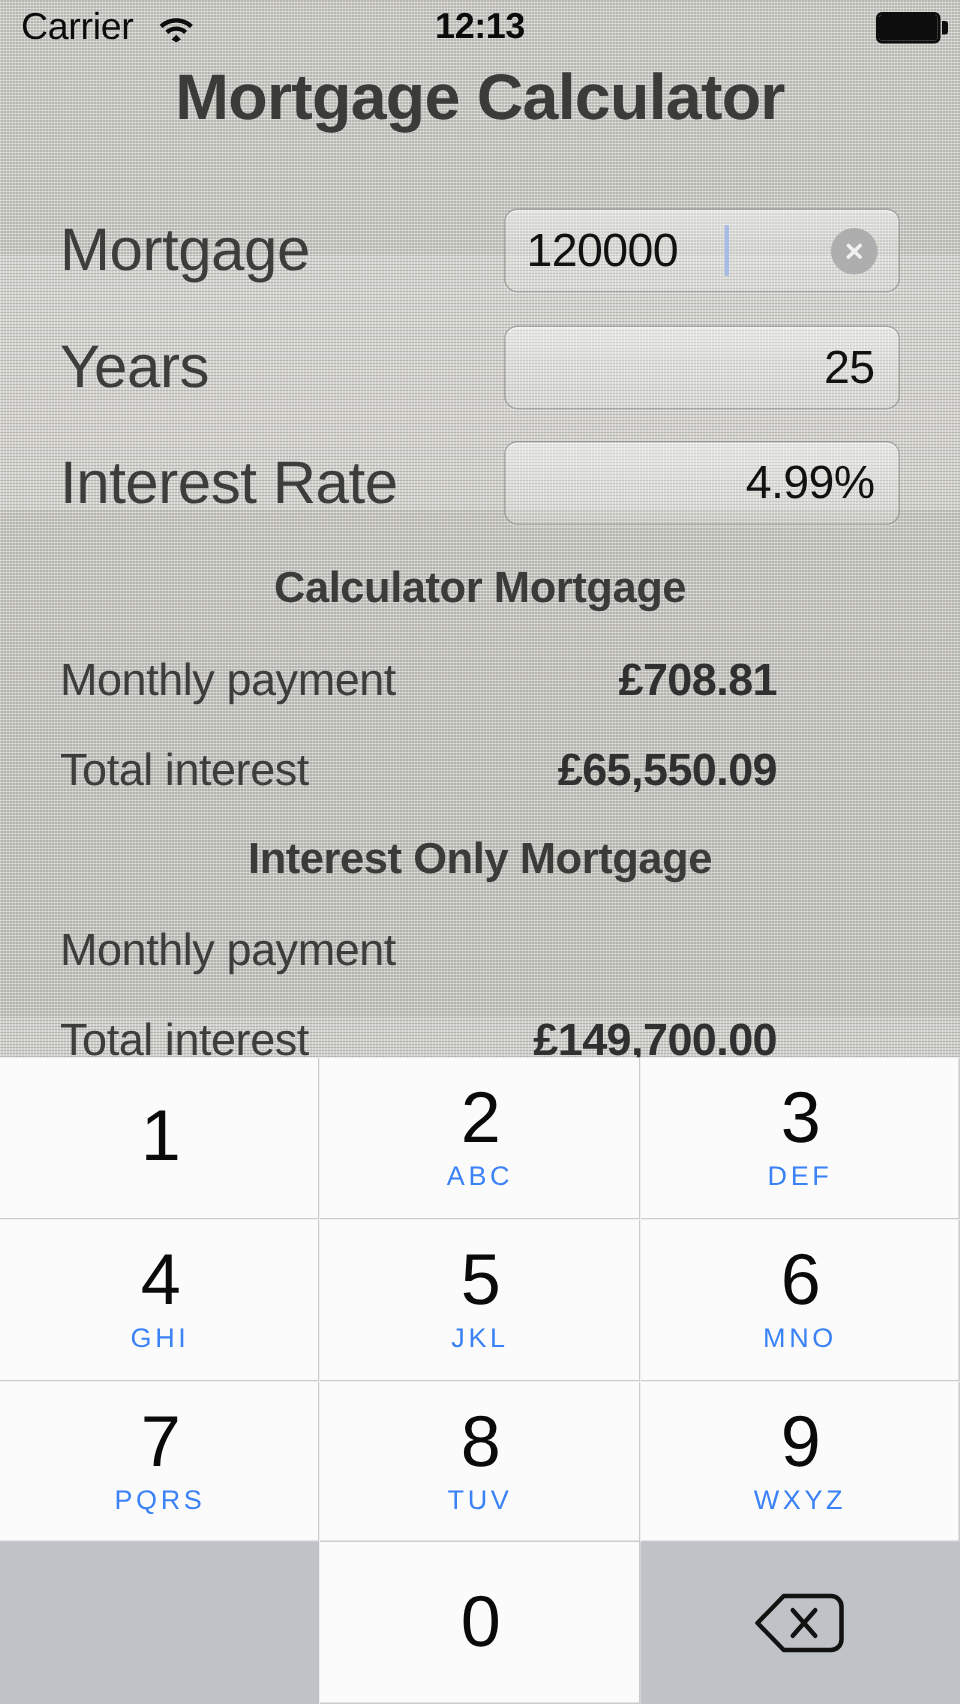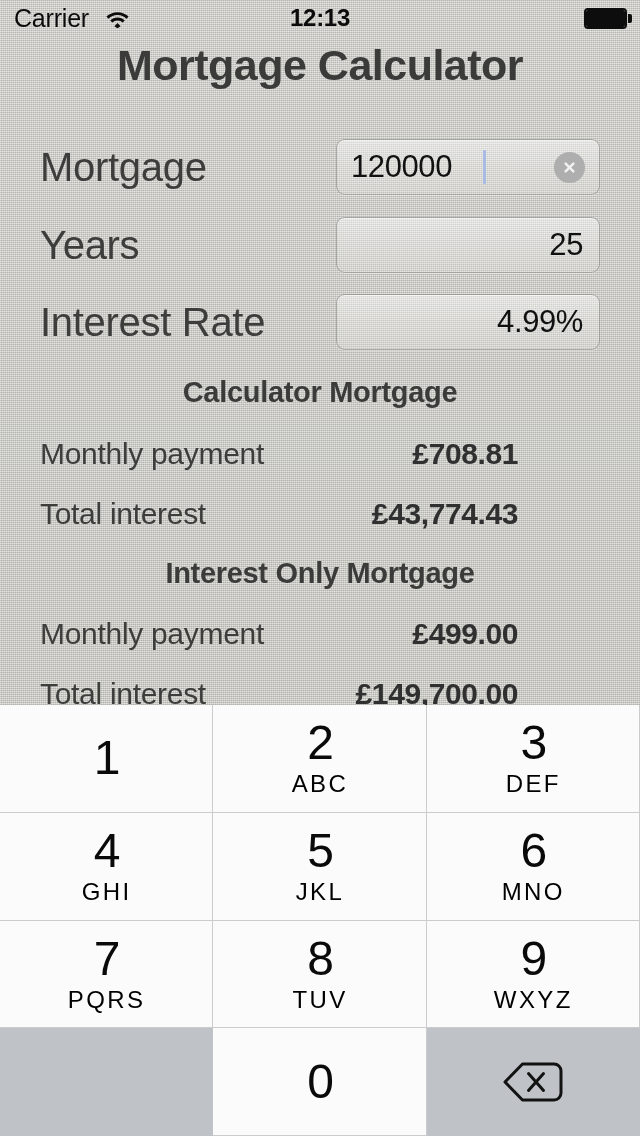--- a/index.html
+++ b/index.html
@@ -115,21 +115,21 @@
     display:flex; flex-direction:column; align-items:center; justify-content:center;
     box-shadow:inset -1px -1px 0 #ccccce;
   }
   .key.gray { background:#bfc3c7; box-shadow:none; }
   .key-digit {
     font-size:48px; color:#0a0a0a; font-weight:300; line-height:1;
     letter-spacing:-1px;
   }
   .key.has-letters .key-digit { margin-top:-2px; }
   .key-letters {
-    font-size:24px; color:#000000; letter-spacing:2.4px; margin-top:5px; line-height:1;
+    font-size:18px; color:#3b82f6; letter-spacing:2.4px; margin-top:5px; line-height:1;
   }
   .key-digit.solo { margin-top:0; }
   .backspace svg { display:block; }
 </style>
 </head>
 <body>
 
 <div id="app">
 
   <div class="statusbar">
@@ -182,27 +182,26 @@
     </div>
   </div>
 
   <div class="section-head" style="top:376px;">Calculator Mortgage</div>
   <div class="result-row" style="top:437px;">
     <span class="result-label">Monthly payment</span>
     <span class="result-value">£708.81</span>
   </div>
   <div class="result-row" style="top:497px;">
     <span class="result-label">Total interest</span>
-    <span class="result-value">£43,774.43</span>
+    <span class="result-value">£65,550.09</span>
   </div>
 
   <div class="section-head" style="top:557px;">Interest Only Mortgage</div>
   <div class="result-row" style="top:617px;">
     <span class="result-label">Monthly payment</span>
-    <span class="result-value">£499.00</span>
   </div>
   <div class="result-row" style="top:677px;">
     <span class="result-label">Total interest</span>
     <span class="result-value">£149,700.00</span>
   </div>
 
   <div class="keypad">
 
     <div class="key has-letters">
       <span class="key-digit solo">1</span>

